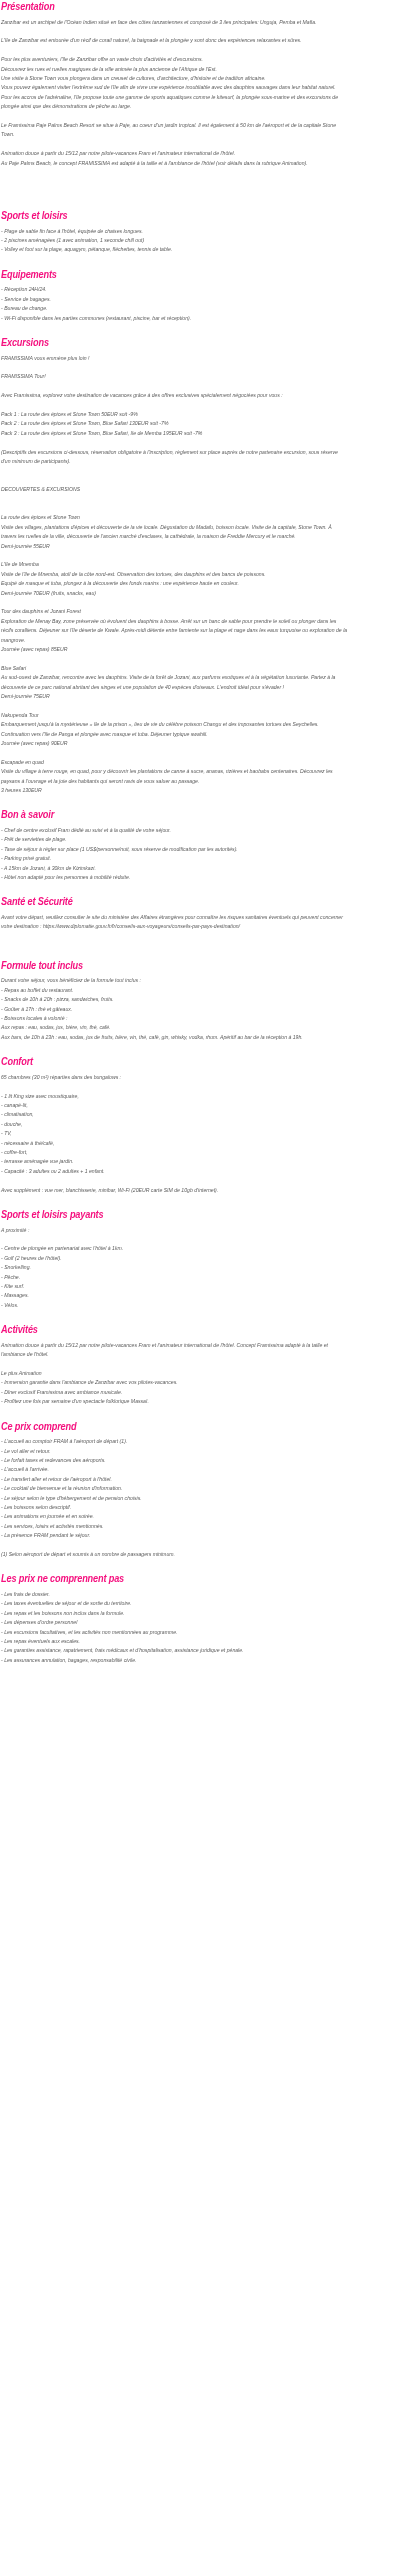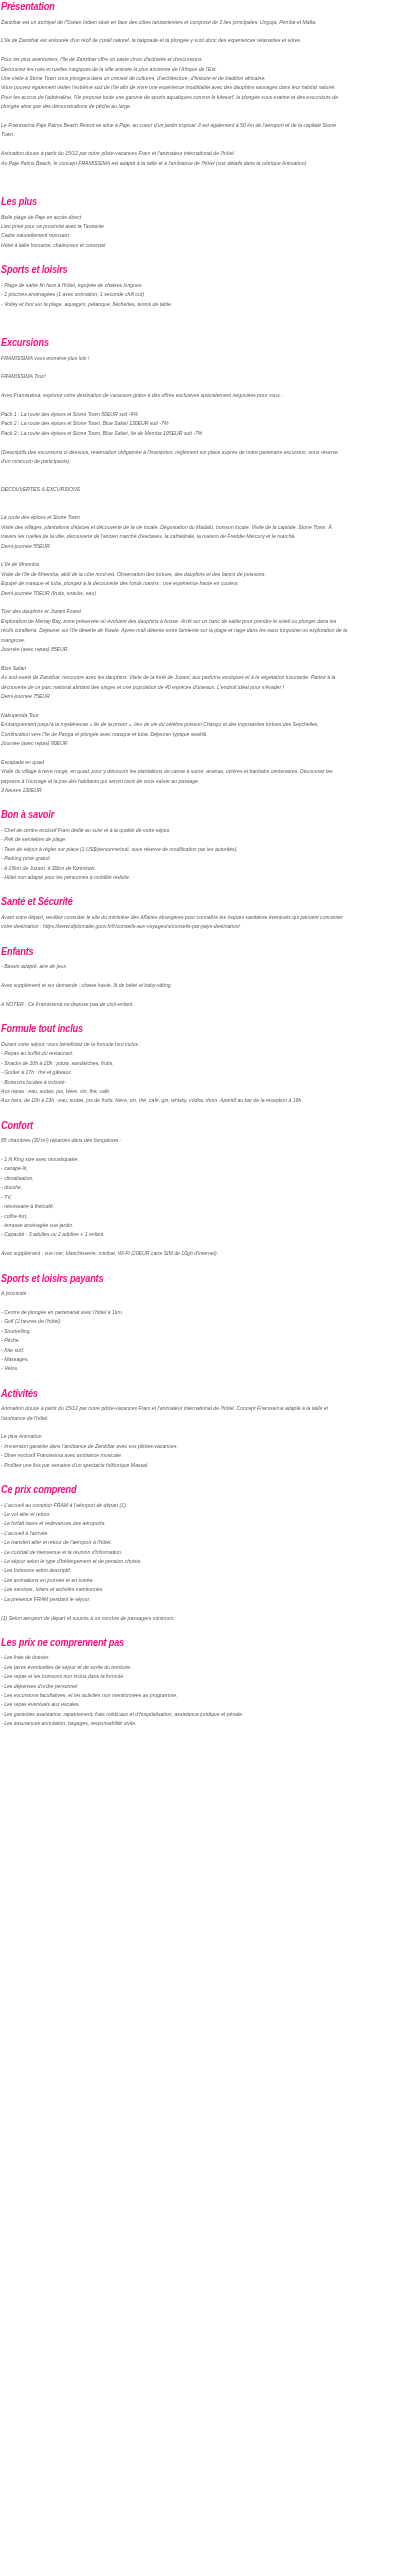--- a/index.html
+++ b/index.html
@@ -72,35 +72,35 @@
         <p class="body-line">Vous pouvez également visiter l'extrême sud de l'île afin de vivre une expérience inoubliable avec des dauphins sauvages dans leur habitat naturel.</p>
         <p class="body-line">Pour les accros de l'adrénaline, l'île propose toute une gamme de sports aquatiques comme le kitesurf, la plongée sous-marine et des excursions de plongée ainsi que des démonstrations de pêche au large.</p>
         <p class="body-line blank"></p>
         <p class="body-line">Le Framissima Paje Palms Beach Resort se situe à Paje, au coeur d'un jardin tropical. Il est également à 50 km de l'aéroport et de la capitale Stone Town.</p>
         <p class="body-line blank"></p>
         <p class="body-line">Animation douce à partir du 15/12 par notre pilote-vacances Fram et l'animateur international de l'hôtel.</p>
         <p class="body-line">Au Paje Palms Beach, le concept FRAMISSIMA est adapté à la taille et à l'ambiance de l'hôtel (voir détails dans la rubrique Animation).</p>
       </section>
       <div class="spacer-lg"></div>
       <div class="spacer-lg"></div>
-      <section class="block">
-        <h2 class="section-title">Les plus</h2>
-        <p class="body-line">Belle plage de Paje en accès direct</p>
-        <p class="body-line">Lieu prisé pour sa proximité avec la Tanzanie</p>
-        <p class="body-line">Cadre naturellement reposant</p>
-        <p class="body-line">Hôtel à taille humaine, chaleureux et convivial</p>
-      </section>
       <div class="spacer-lg"></div>
       <section class="block">
         <h2 class="section-title">Sports et loisirs</h2>
         <p class="body-line">- Plage de sable fin face à l'hôtel, équipée de chaises longues.</p>
         <p class="body-line">- 2 piscines aménagées (1 avec animation, 1 seconde chill out)</p>
         <p class="body-line">- Volley et foot sur la plage, aquagym, pétanque, fléchettes, tennis de table.</p>
       </section>
       <div class="spacer-lg"></div>
+      <section class="block">
+        <h2 class="section-title">Equipements</h2>
+        <p class="body-line">- Réception 24H/24.</p>
+        <p class="body-line">- Service de bagages.</p>
+        <p class="body-line">- Bureau de change.</p>
+        <p class="body-line">- Wi-Fi disponible dans les parties communes (restaurant, piscine, bar et réception).</p>
+      </section>
       <div class="spacer-lg"></div>
       <section class="block">
         <h2 class="section-title">Excursions</h2>
         <p class="body-line">FRAMISSIMA vous emmène plus loin !</p>
         <p class="body-line blank"></p>
         <p class="body-line">FRAMISSIMA Tour!</p>
         <p class="body-line blank"></p>
         <p class="body-line">Avec Framissima, explorez votre destination de vacances grâce à des offres exclusives spécialement négociées pour vous :</p>
         <p class="body-line blank"></p>
         <p class="body-line">Pack 1 : La route des épices et Stone Town 50EUR soit -9%</p>
@@ -147,28 +147,20 @@
         <p class="body-line">- Parking privé gratuit.</p>
         <p class="body-line">- A 15km de Jozani, à 30km de Kizimkazi.</p>
         <p class="body-line">- Hôtel non adapté pour les personnes à mobilité réduite.</p>
       </section>
       <div class="spacer-lg"></div>
       <section class="block">
         <h2 class="section-title">Santé et Sécurité</h2>
         <p class="body-line">Avant votre départ, veuillez consulter le site du ministère des Affaires étrangères pour connaître les risques sanitaires éventuels qui peuvent concerner votre destination : https://www.diplomatie.gouv.fr/fr/conseils-aux-voyageurs/conseils-par-pays-destination/</p>
       </section>
       <div class="spacer-lg"></div>
-      <section class="block">
-        <h2 class="section-title">Enfants</h2>
-        <p class="body-line">- Bassin adapté, aire de jeux.</p>
-        <p class="body-line blank"></p>
-        <p class="body-line">Avec supplément et sur demande : chaise haute, lit de bébé et baby-sitting.</p>
-        <p class="body-line blank"></p>
-        <p class="body-line">A NOTER : Ce Framissima ne dispose pas de club-enfant.</p>
-      </section>
       <div class="spacer-lg"></div>
       <section class="block">
         <h2 class="section-title">Formule tout inclus</h2>
         <p class="body-line">Durant votre séjour, vous bénéficiez de la formule tout inclus :</p>
         <p class="body-line">- Repas au buffet du restaurant.</p>
         <p class="body-line">- Snacks de 10h à 20h : pizza, sandwiches, fruits.</p>
         <p class="body-line">- Goûter à 17h : thé et gâteaux.</p>
         <p class="body-line">- Boissons locales à volonté :</p>
         <p class="body-line">Aux repas : eau, sodas, jus, bière, vin, thé, café.</p>
         <p class="body-line">Aux bars, de 10h à 23h : eau, sodas, jus de fruits, bière, vin, thé, café, gin, whisky, vodka, rhum. Apéritif au bar de la réception à 19h.</p>

